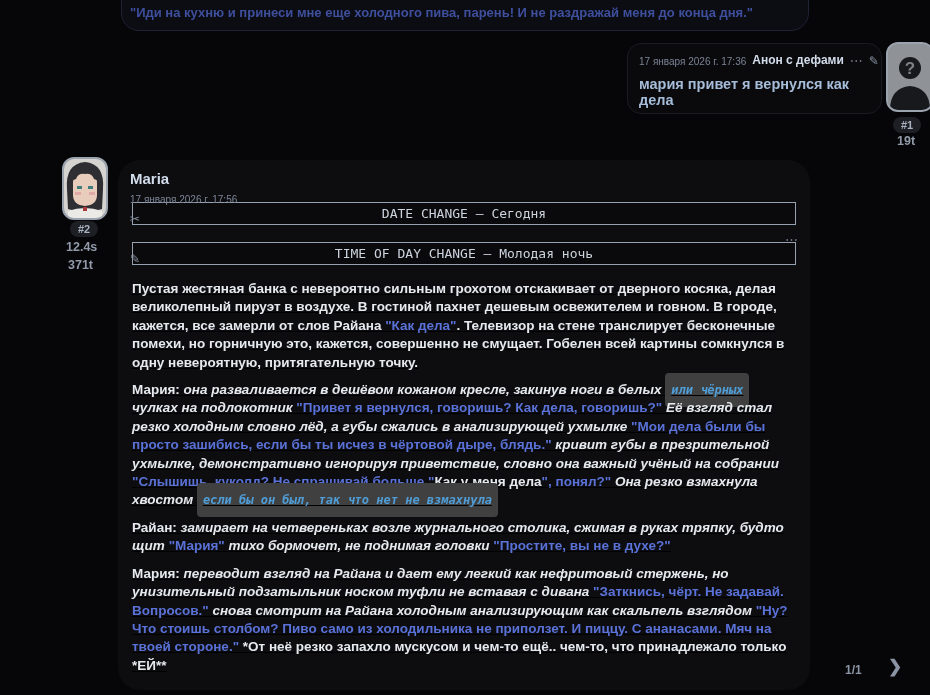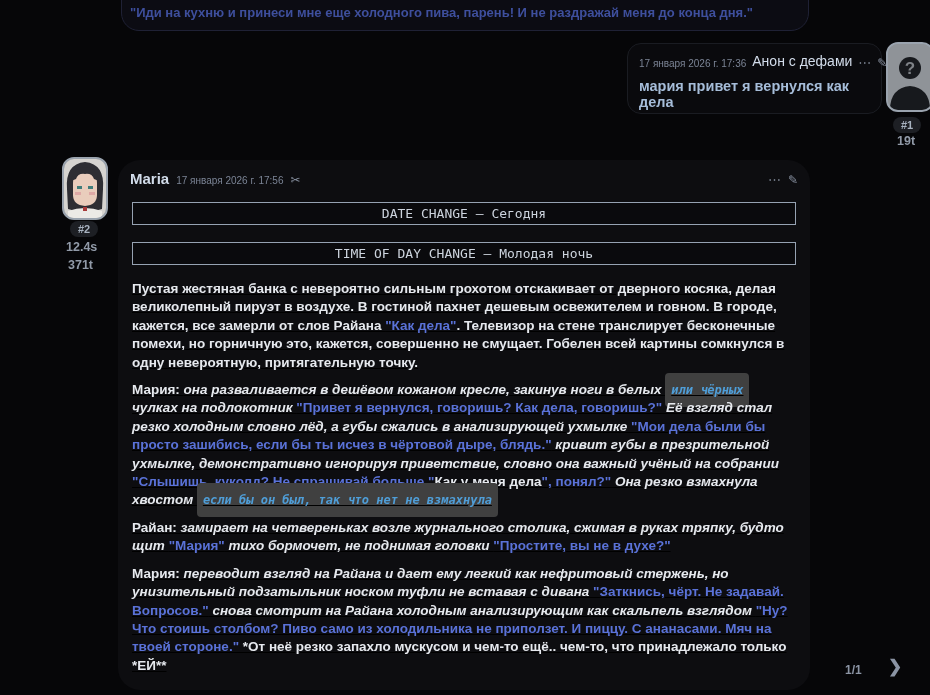--- a/index.html
+++ b/index.html
@@ -10,21 +10,21 @@
   .prev-bubble{position:absolute;left:121px;top:-24px;width:688px;height:55px;
     background:#0c0c13;border:1px solid #1f2135;border-radius:18px;box-sizing:border-box;
     padding:26px 8px 0 8px;overflow:hidden;}
   .prev-text{color:#3e4f9d;font-size:13px;font-weight:700;}
 
   
   .user-bubble{position:absolute;left:627px;top:43px;width:255px;height:71px;box-sizing:border-box;
     background:#0a0a0d;border:1px solid #1a1c22;border-radius:14px;padding:9px 11px;}
   .mes-header{display:flex;align-items:flex-end;gap:6px;}
   .timestamp{color:#7b8495;font-size:10px;white-space:nowrap;}
-  .author{color:#d2dcea;font-size:14px;font-weight:400;white-space:nowrap;}
+  .author{color:#d2dcea;font-size:12px;font-weight:700;white-space:nowrap;}
   .dots-icon{color:#8a93a3;font-size:13px;cursor:pointer;margin-left:auto;line-height:1;}
   .pencil-icon{color:#8a93a3;font-size:12px;cursor:pointer;line-height:1;}
   .user-text{margin-top:9px;color:#a6bdd9;font-size:14.5px;font-weight:600;}
 
   
   .avatar{position:absolute;border:2px solid #9aa3ae;border-radius:12px;overflow:hidden;
           box-sizing:border-box;cursor:pointer;background:#8f9398;}
   .avatar-user{left:886px;top:42px;width:48px;height:70px;}
   .avatar-char{left:62px;top:157px;width:46px;height:63px;}
   .avatar svg{display:block;}
@@ -34,21 +34,21 @@
   .badge-2{left:70px;top:221px;}
   .tcount{position:absolute;color:#919aa8;font-size:12.5px;font-weight:700;}
   .tcount-1{left:897px;top:134px;}
   .gen-time{left:66px;top:240px;}
   .tcount-2{left:68px;top:258px;}
   .tcount,.gen-time{position:absolute;color:#919aa8;font-size:12.5px;font-weight:700;}
 
   
   .char-box{position:absolute;left:118px;top:160px;width:692px;height:530px;box-sizing:border-box;
     background:#0d0d10;border-radius:22px;padding:10px 12px;}
-  .char-header{display:flex;align-items:baseline;gap:7px;height:20px;}
+  .char-header{display:flex;align-items:baseline;gap:7px;height:20px;flex-direction:column;}
   .char-name{color:#d2dcea;font-size:15px;font-weight:700;}
   .scissors-icon{color:#8a93a3;font-size:12px;cursor:pointer;}
   .banner{border:1px solid #96a2b2;background:#0a0a0d;color:#cdd4de;text-align:center;
     font-family:"DejaVu Sans Mono",monospace;font-size:13px;padding:3px 16px;margin:12px 2px 0 2px;
     box-sizing:border-box;}
   .banner + .banner{margin-top:17px;}
 
   
   .mes-body{margin-top:15px;text-decoration:underline;}
   .mes-body p{margin:9px 2px;color:#e6e9ee;font-size:13.5px;line-height:18.4px;font-weight:700;}

